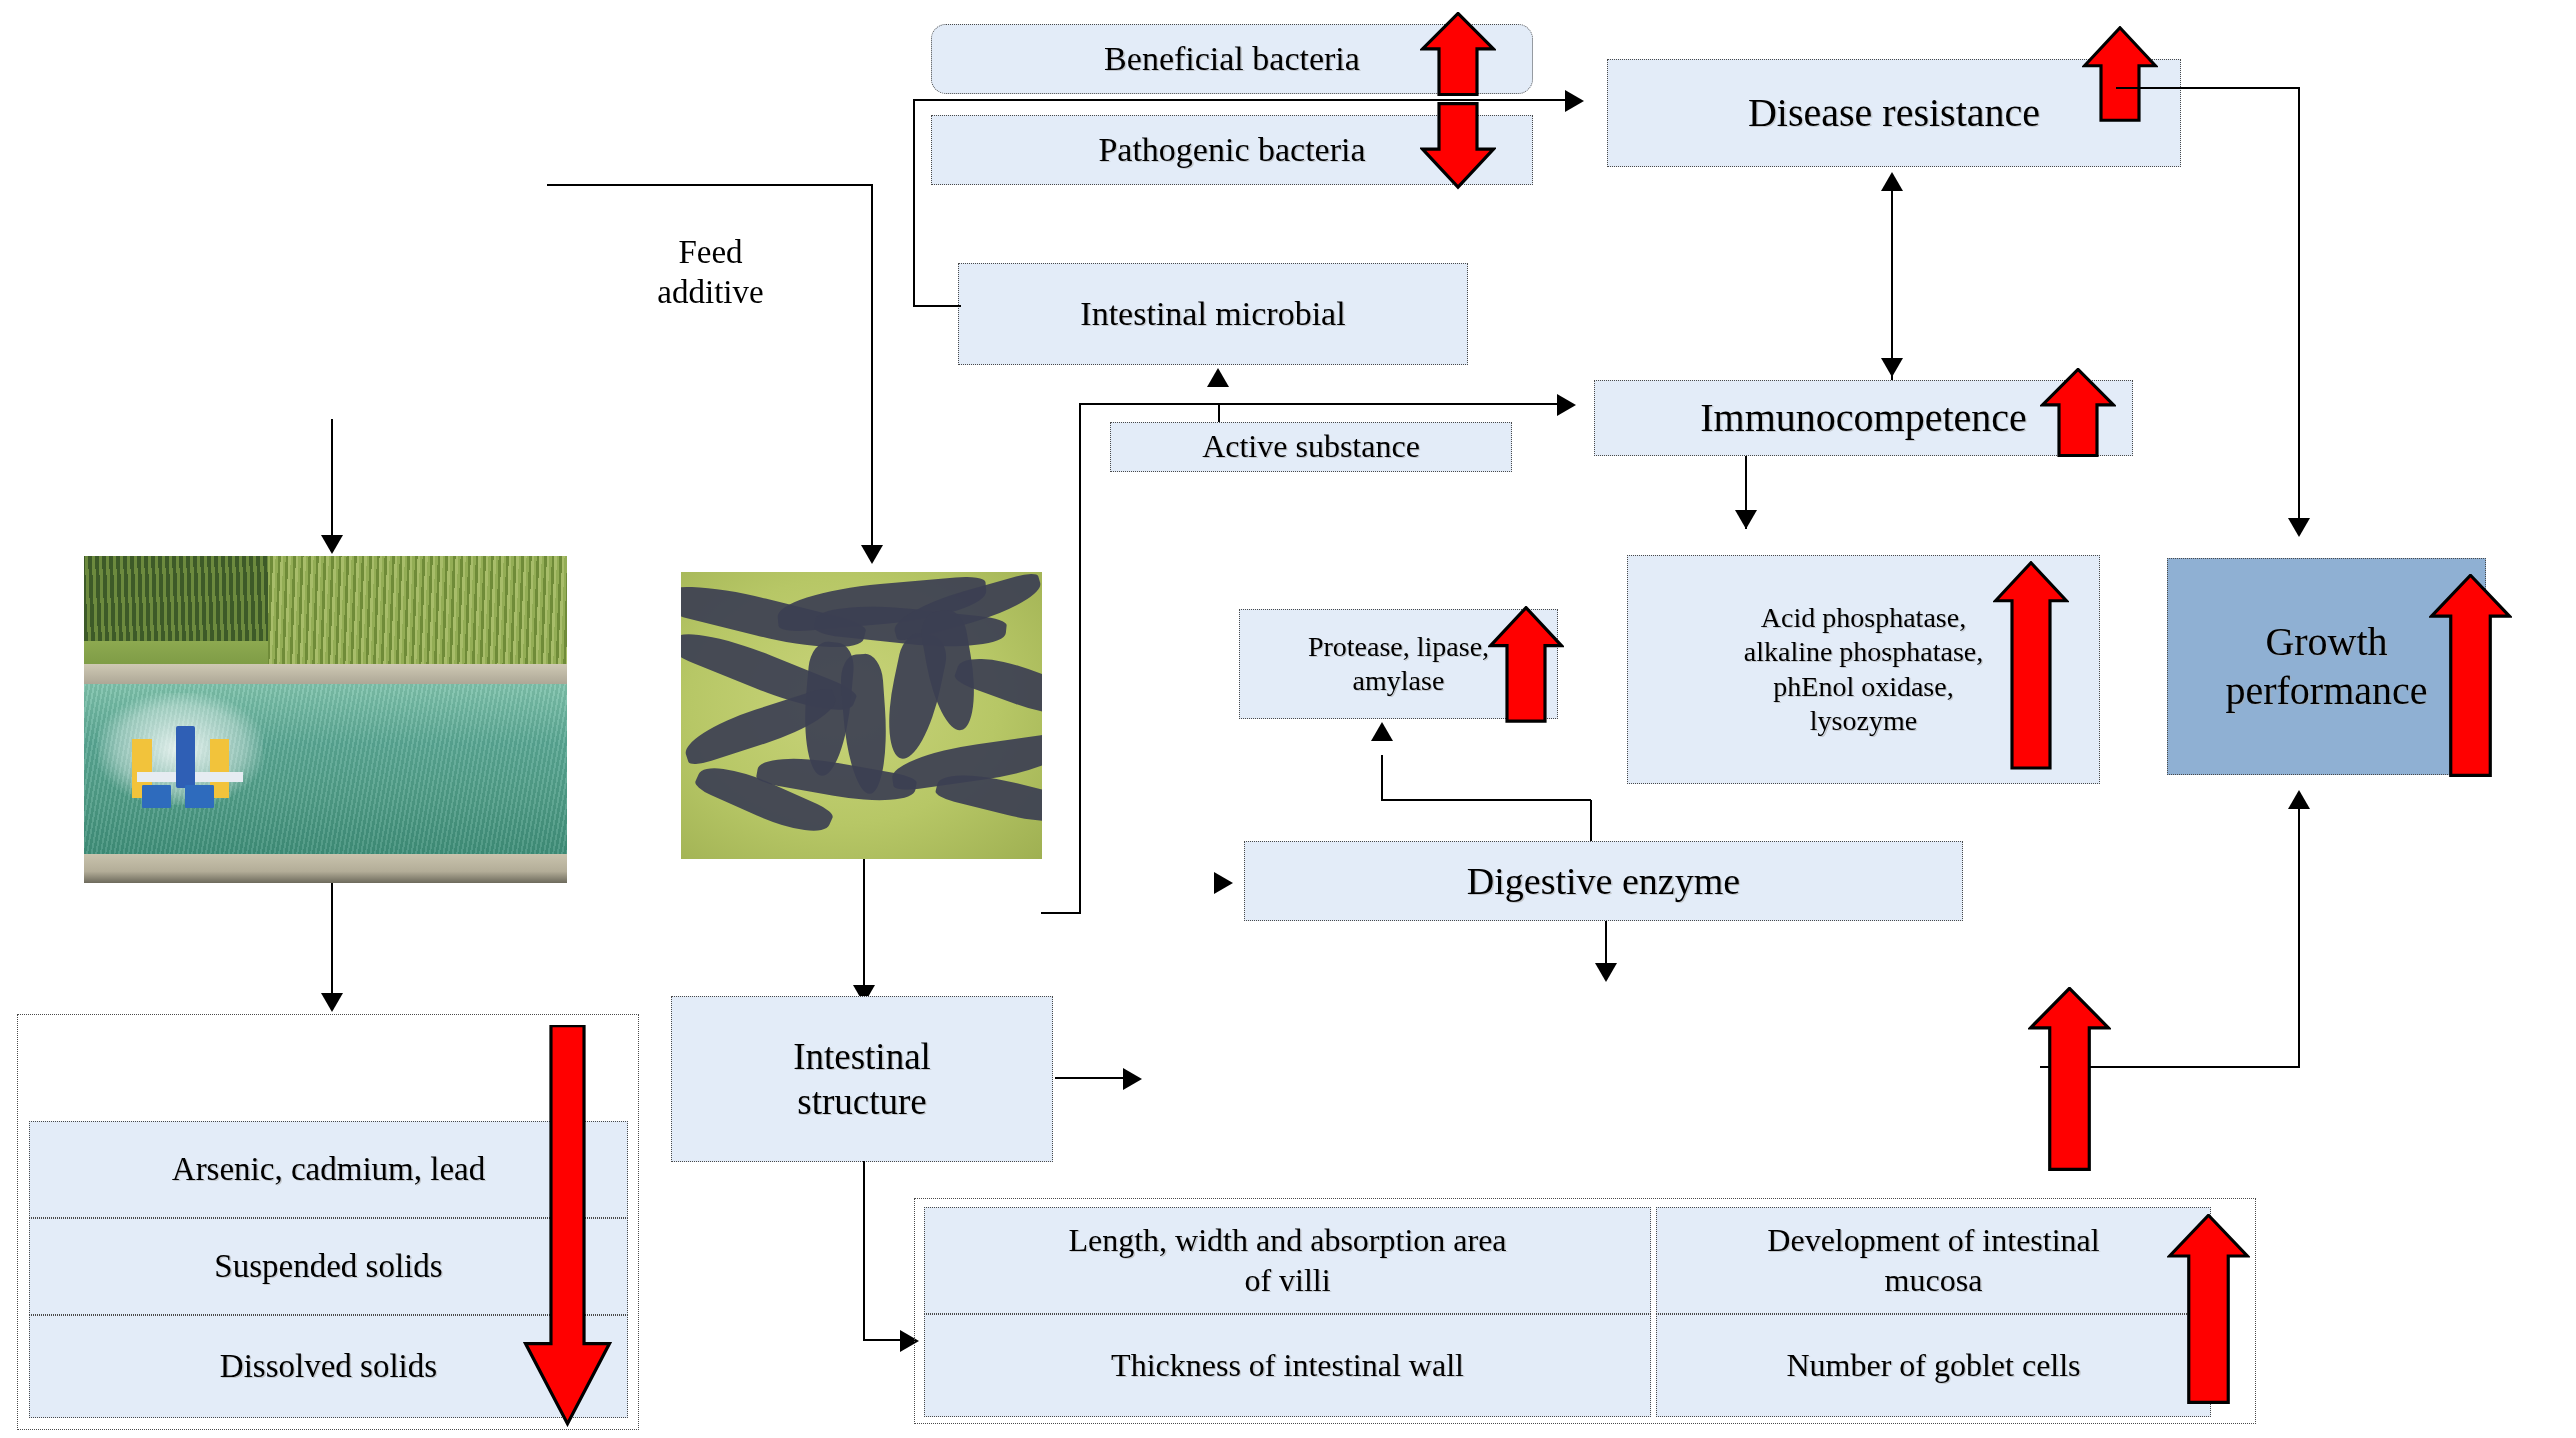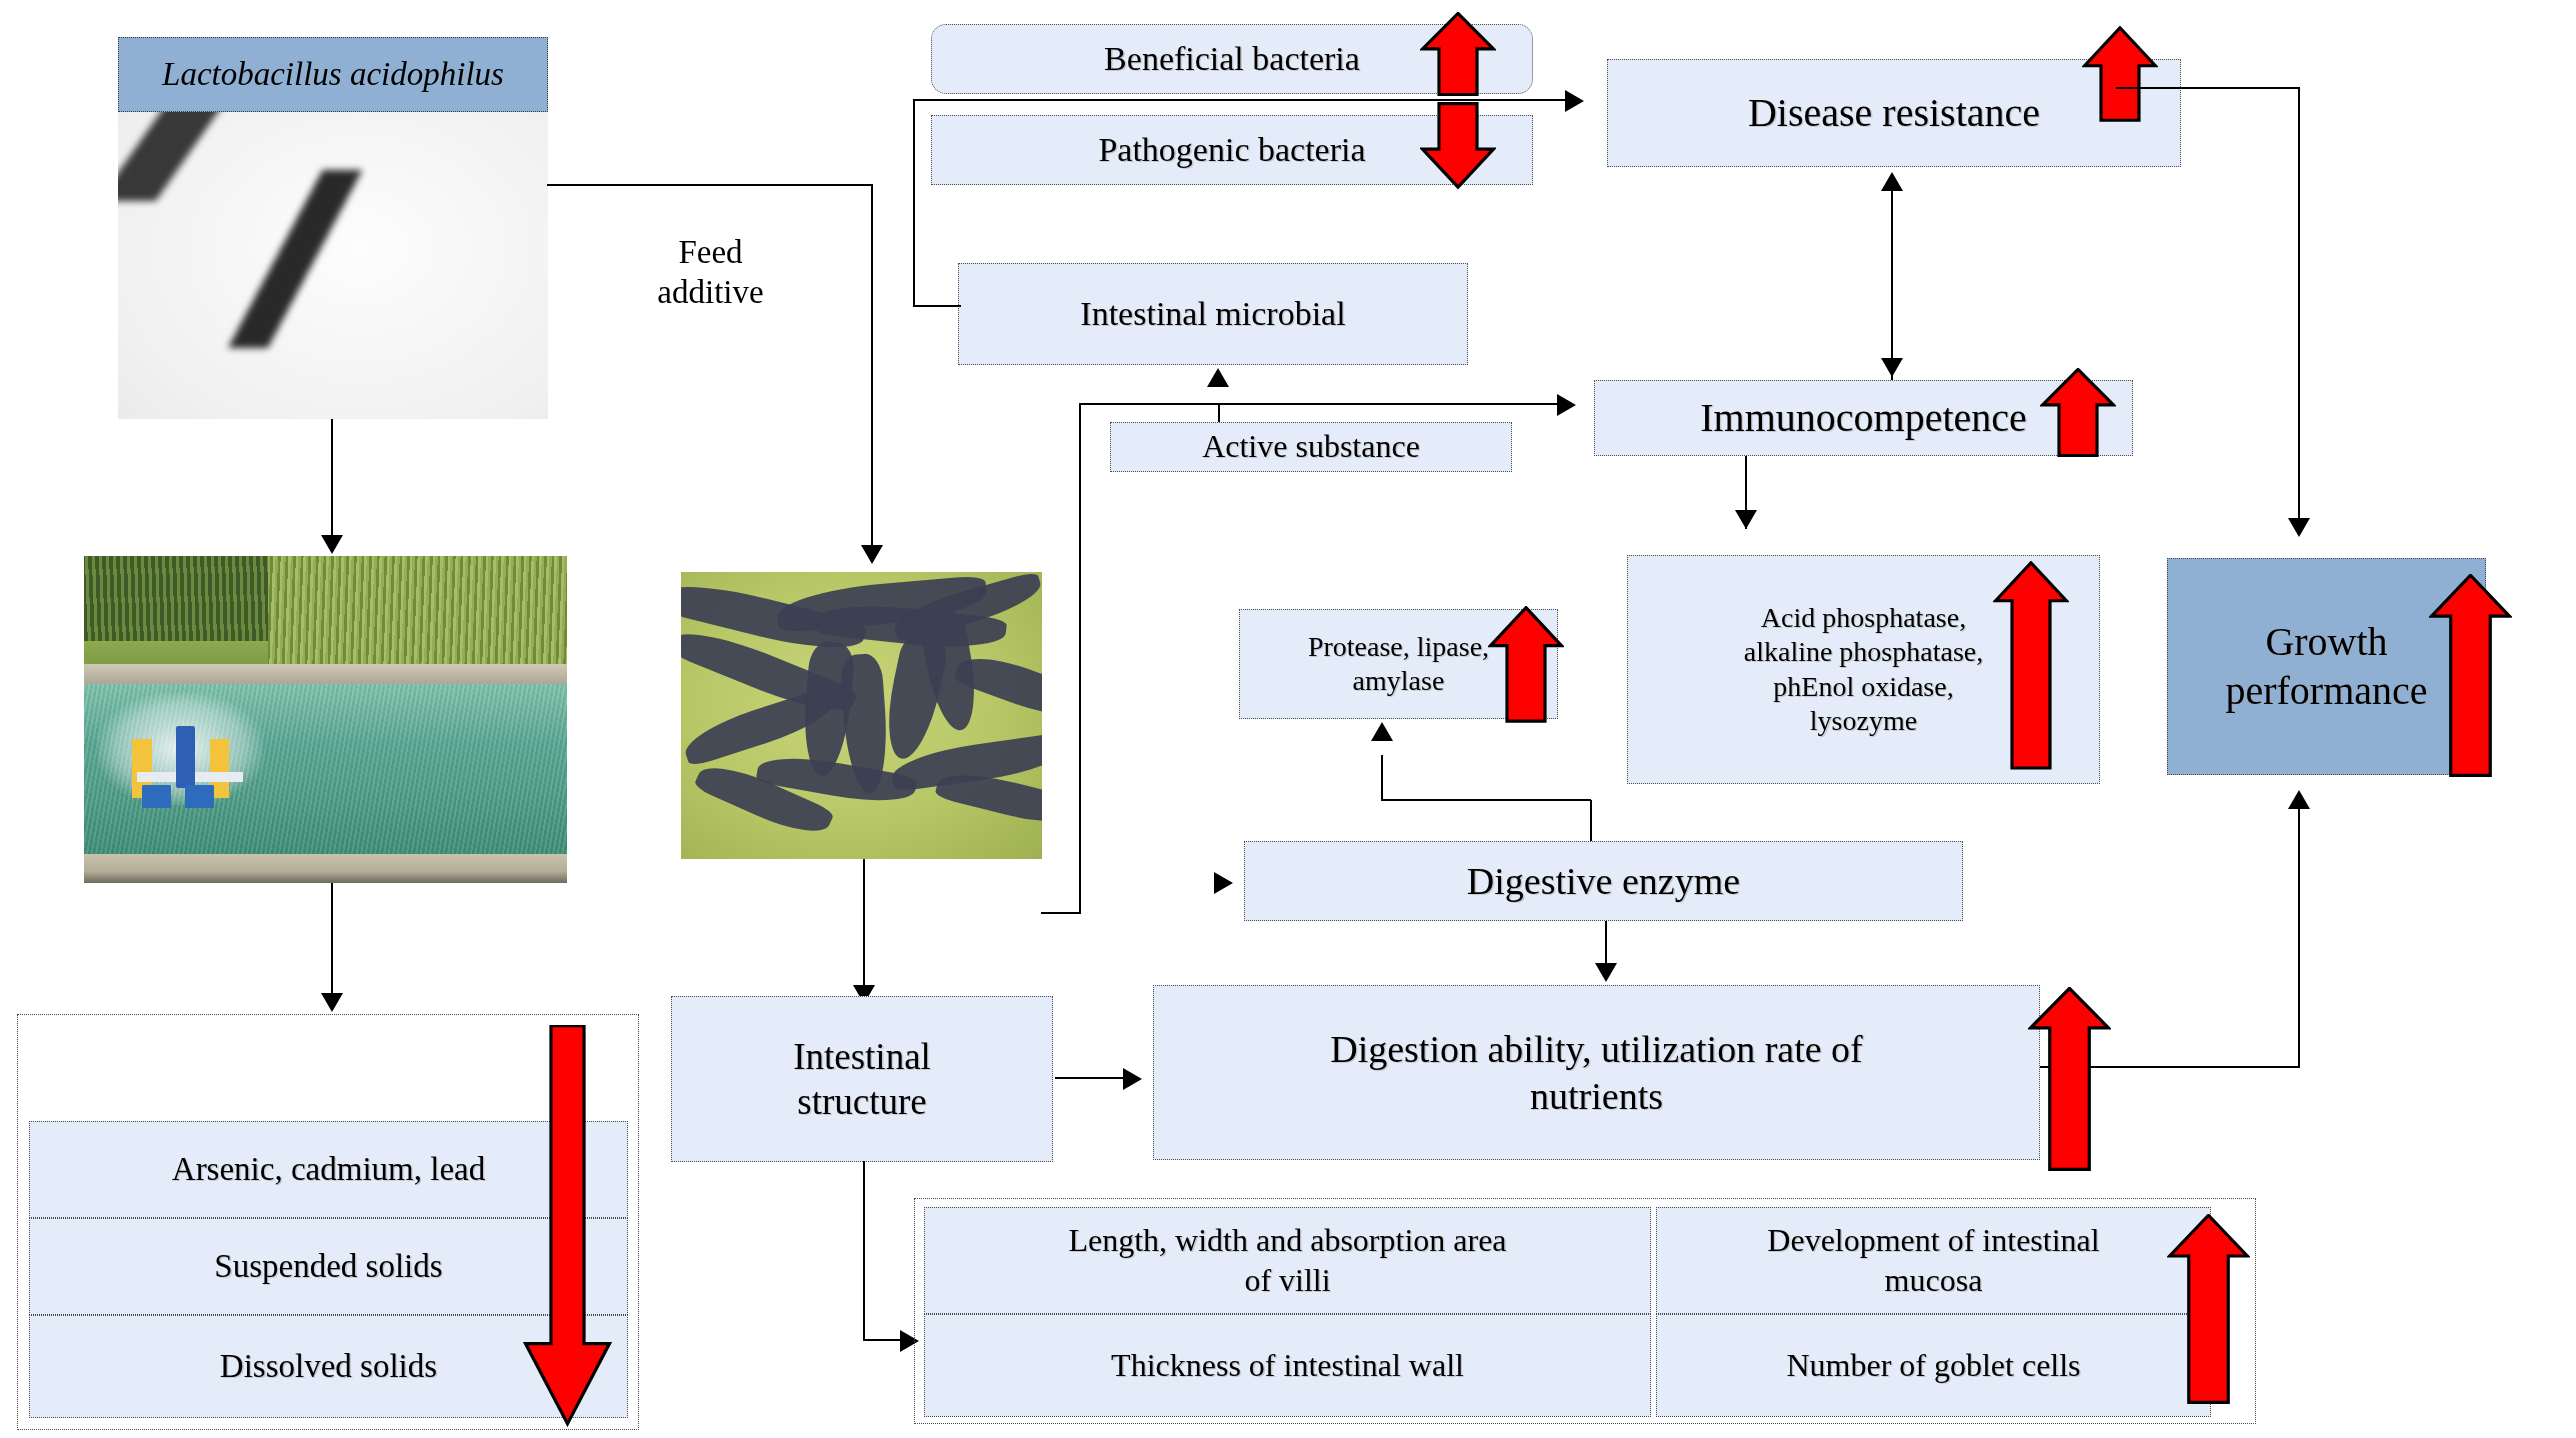--- a/index.html
+++ b/index.html
@@ -87,26 +87,20 @@
   .tri{position:absolute;width:0;height:0;}
   .tri.down{border-left:11.5px solid transparent;border-right:11.5px solid transparent;border-top:19px solid #000;}
   .tri.up{border-left:11.5px solid transparent;border-right:11.5px solid transparent;border-bottom:19px solid #000;}
   .tri.right{border-top:11.5px solid transparent;border-bottom:11.5px solid transparent;border-left:19px solid #000;}
 </style>
 </head>
 <body>
 
 <div id="stage">
 
-  <div class="imgbox" style="left:118px;top:37px;width:430px;height:382px;">
-    <div class="micro-wrap" style="left:0;top:75px;width:430px;height:307px;">
-      <div class="micro" style="left:-38px;top:-38px;width:510px;height:389px;"></div>
-    </div>
-    <div class="cap" style="height:75px;font-size:33px;">Lactobacillus acidophilus</div>
-  </div>
 
   <div class="ln v" style="left:331px;top:419px;height:124px;"></div>
   <div class="tri down" style="left:321px;top:535px;"></div>
 
   <div class="pond" style="left:84px;top:556px;width:483px;height:327px;">
     <div class="sky"></div>
       <div class="trees"></div>
       <div class="reeds"></div>
     <div class="bank"></div>
       <div class="water"></div>
@@ -255,22 +249,20 @@
   <div class="ln v" style="left:1381px;top:755px;height:45px;"></div>
   <div class="tri up" style="left:1371px;top:722px;"></div>
 
   <div class="box" style="left:1244px;top:841px;width:719px;height:80px;font-size:38px;">Digestive enzyme</div>
 
   <div class="tri right" style="left:1214px;top:872px;"></div>
 
   <div class="ln v" style="left:1605px;top:921px;height:57px;"></div>
   <div class="tri down" style="left:1595px;top:963px;"></div>
 
-  <div class="box" style="left:1153px;top:985px;width:887px;height:175px;font-size:38px;white-space:pre-line;">Digestion ability, utilization rate of
-nutrients</div>
   <div class="redarrow" style="left:2028px;top:987px;width:83px;height:185px;">
     <svg width="83" height="185" viewBox="0 0 130 290">
       <polygon points="65,2 126,64 96,64 96,286 34,286 34,64 4,64" fill="#ff0000" stroke="#000" stroke-width="5"></polygon>
     </svg>
   </div>
 
   <div class="box" style="left:671px;top:996px;width:382px;height:166px;font-size:37px;white-space:pre-line;">Intestinal
 structure</div>
   <div class="ln h" style="left:1055px;top:1077px;width:70px;"></div>
   <div class="tri right" style="left:1123px;top:1068px;"></div>

